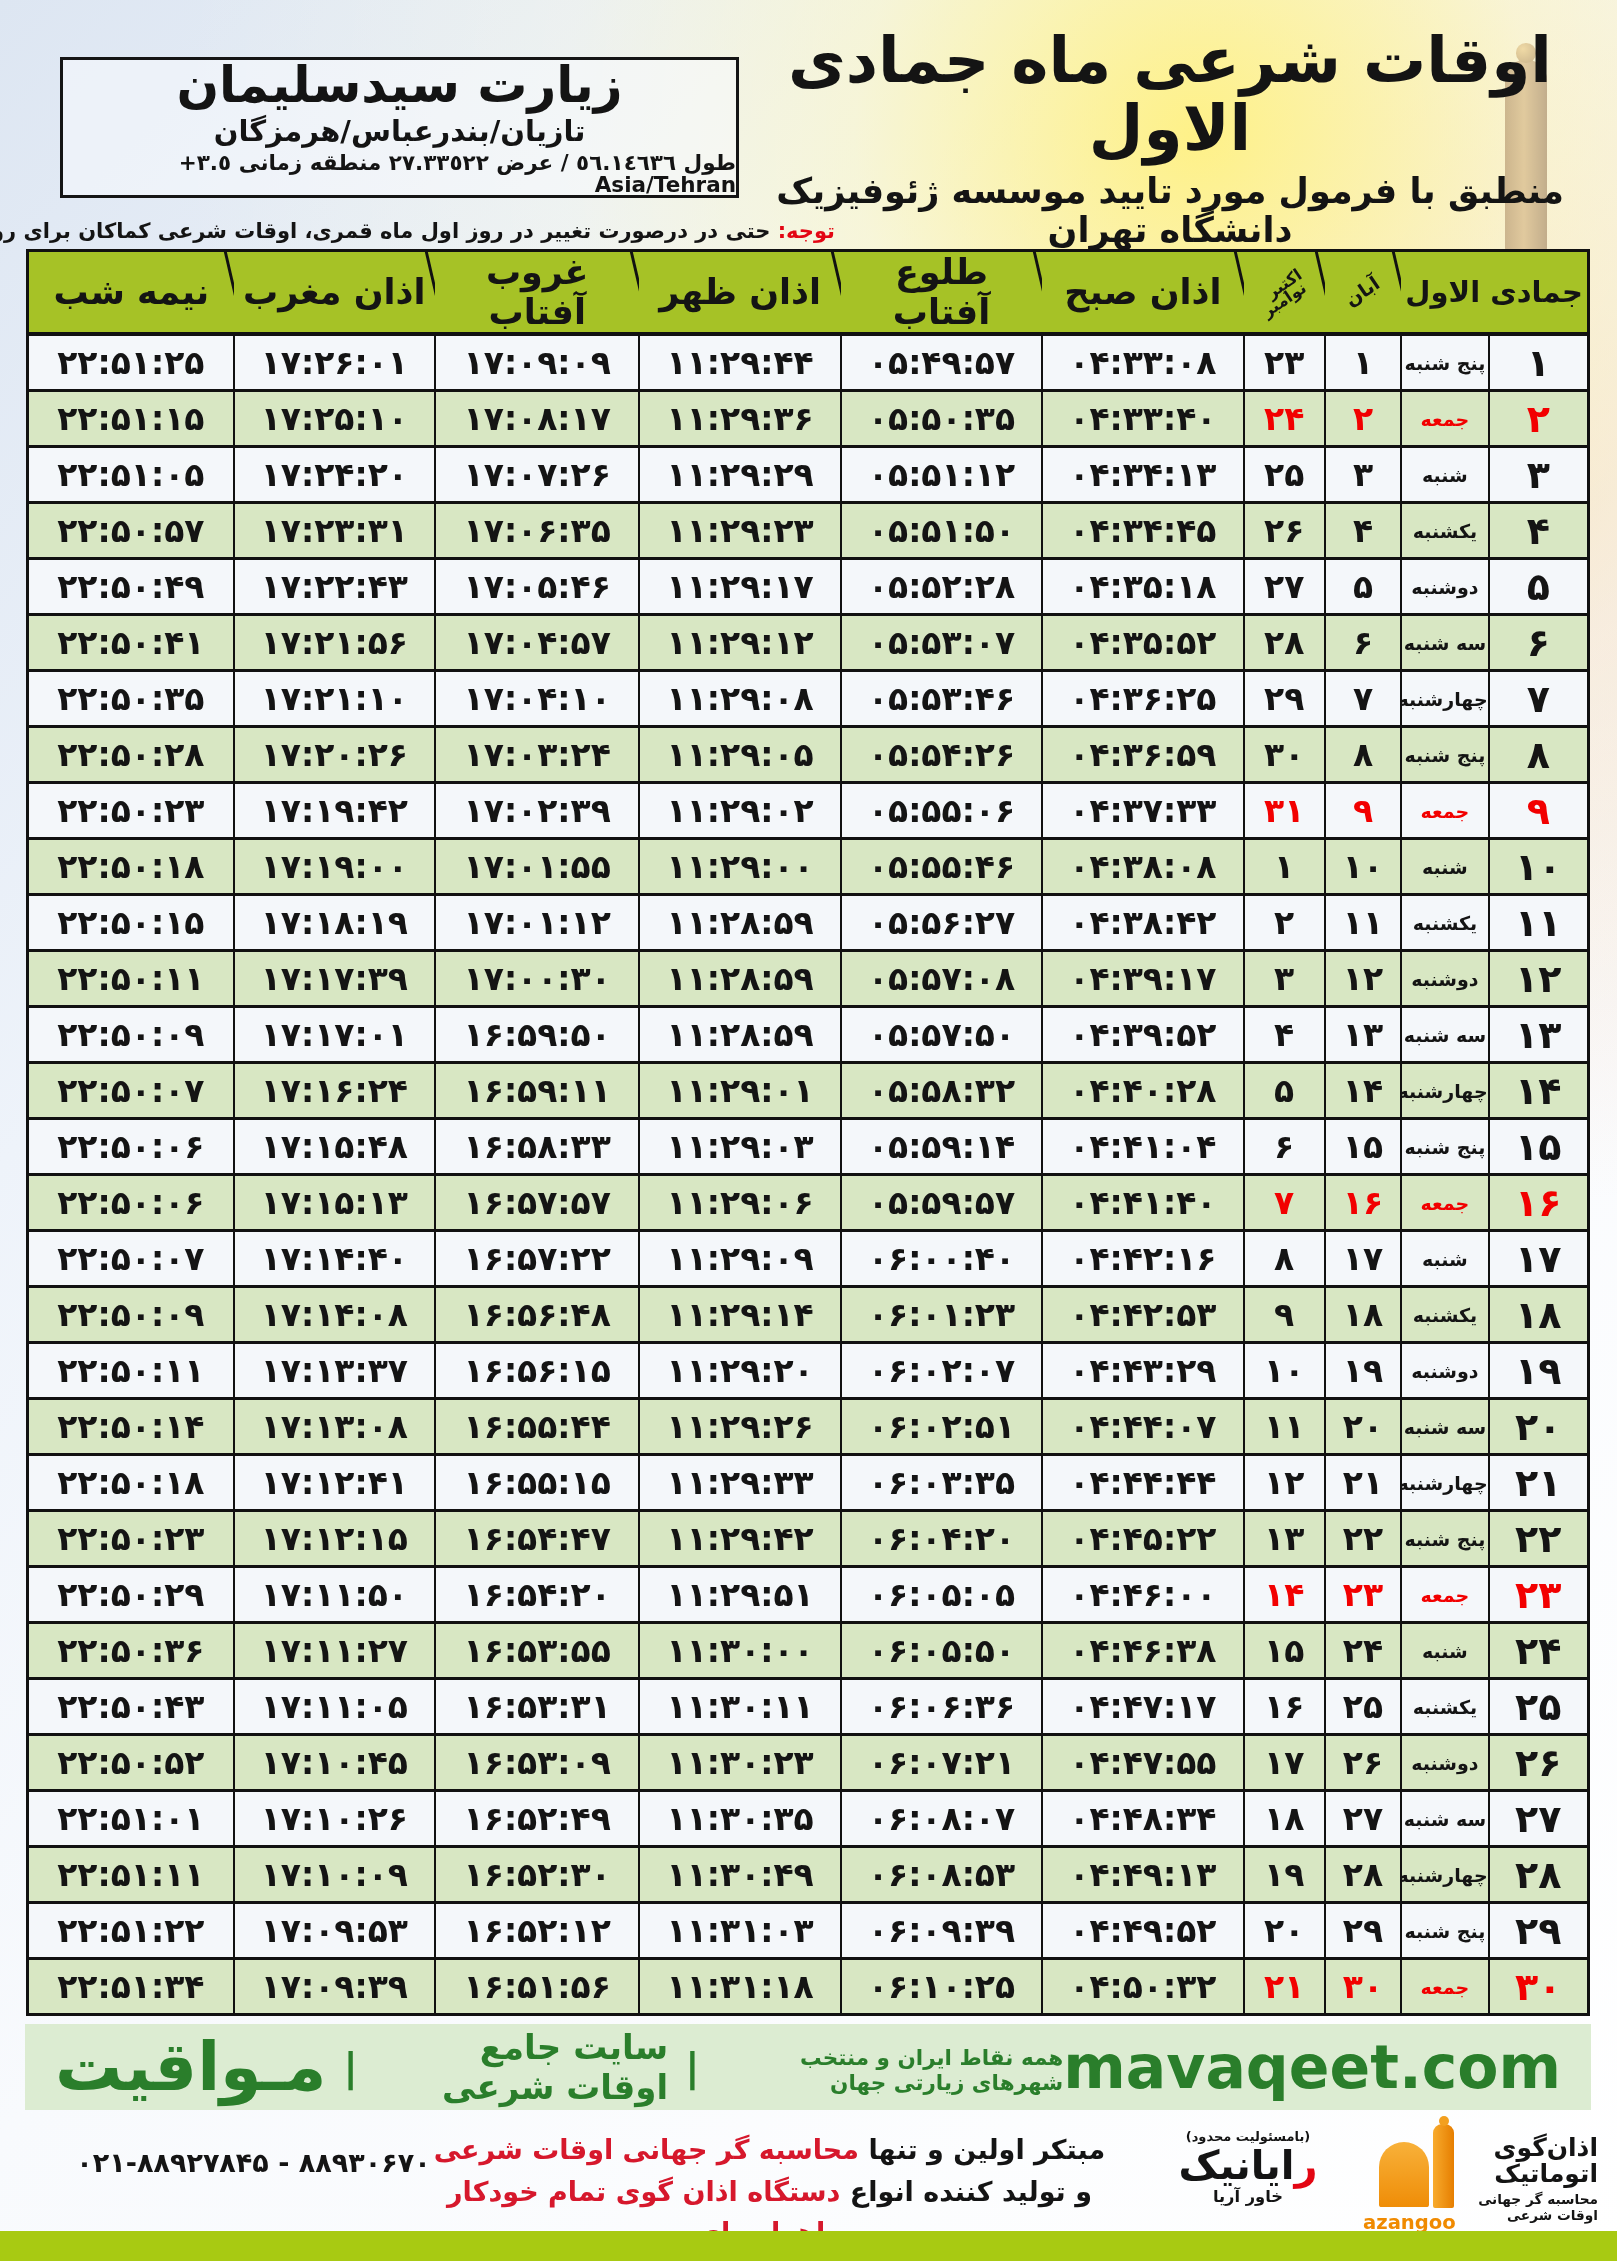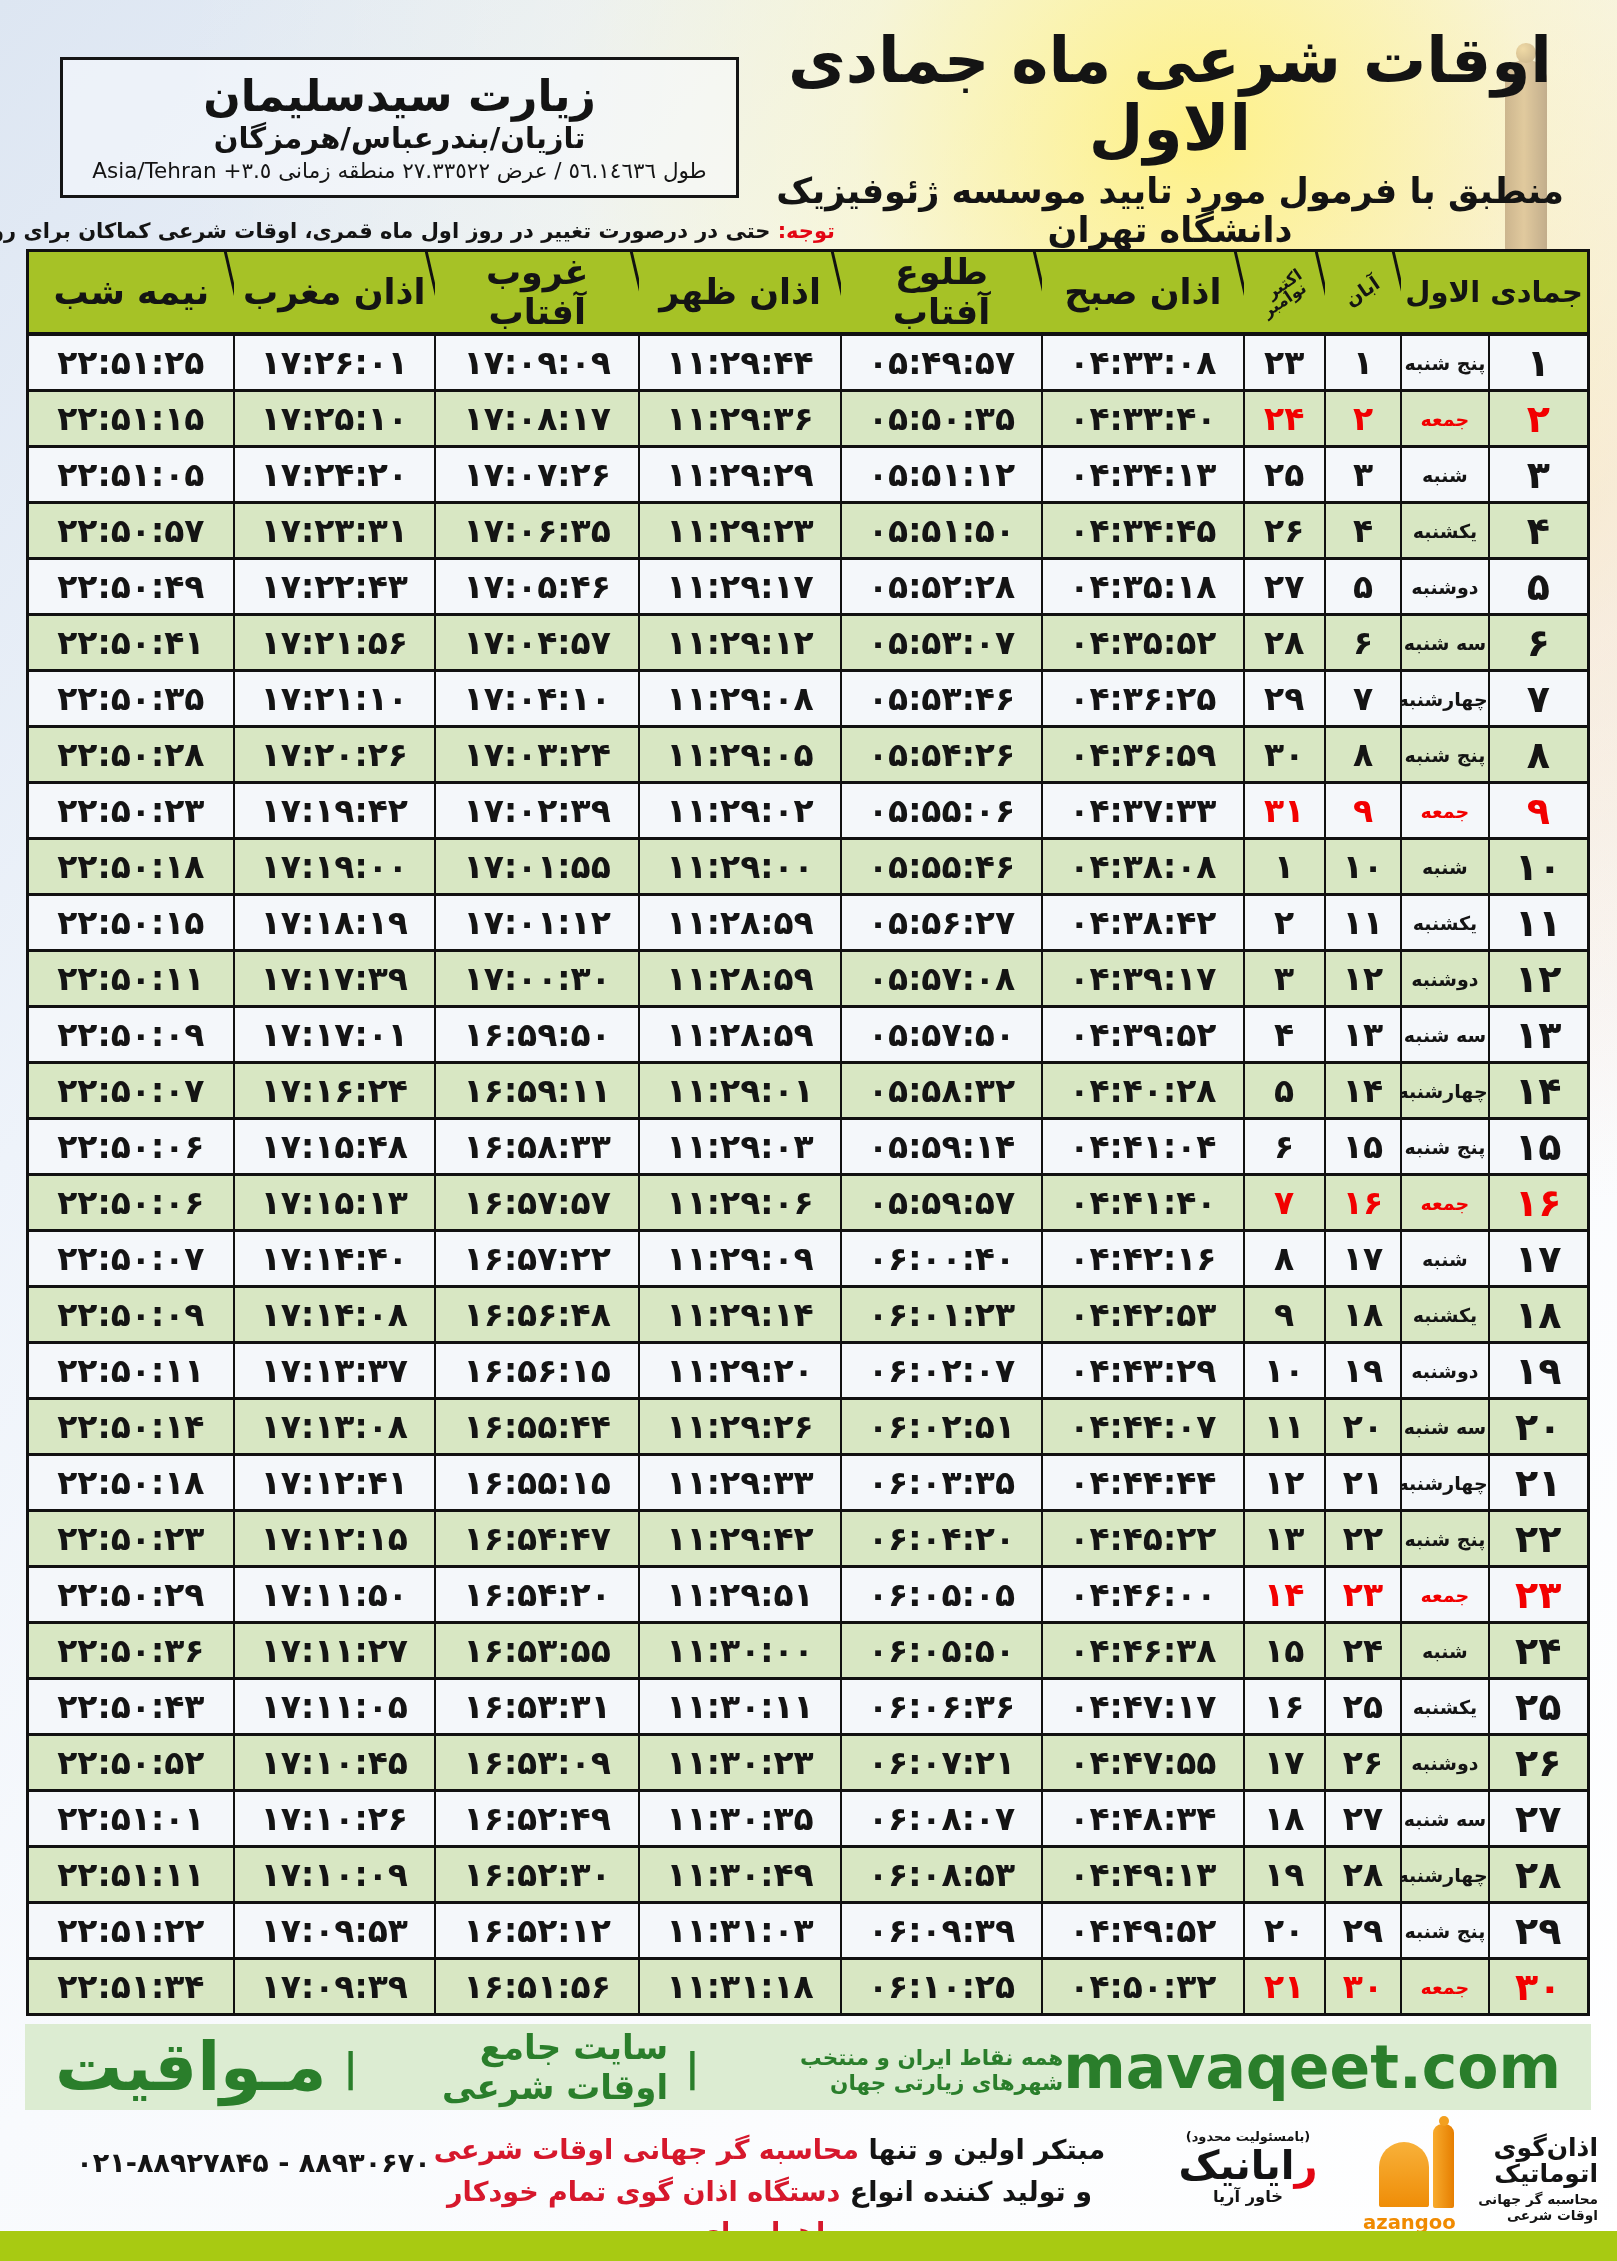--- a/index.html
+++ b/index.html
@@ -12,23 +12,23 @@
       linear-gradient(135deg,#dde6f2 0%, #eef3fa 30%, #f8fafd 55%, #ffffff 100%);
   }
   
   .minaret{position:absolute;left:1506px;top:60px;width:42px;height:192px;opacity:.5;
     background:linear-gradient(90deg,#a07a52,#caa36e 45%,#8d6b48);border-radius:19.6px 19.6px 3.9px 3.9px;}
   .minaret .ball{position:absolute;top:-17px;left:11px;width:19.6px;height:19.6px;border-radius:50%;
     background:radial-gradient(circle at 35% 30%,#e8c27a,#9a7446);}
   
   .loc-box{position:absolute;left:61px;top:57px;width:673px;height:135px;border:3.3px solid #151515;
     background:rgba(248,250,253,.55);display:flex;flex-direction:column;align-items:center;justify-content:center;gap:6.5px;}
-  .loc-title{font-size:44px;font-weight:bold;line-height:1;}
+  .loc-title{font-size:50px;font-weight:bold;line-height:1;}
   .loc-sub{font-size:29px;font-weight:bold;line-height:1;}
-  .loc-coords{font-size:21.5px;font-weight:normal;line-height:1;direction:rtl;}
+  .loc-coords{font-size:21.5px;font-weight:bold;line-height:1;direction:rtl;}
   
   .title-block{position:absolute;left:750px;top:27px;width:842px;text-align:center;}
   .main-title{font-size:63px;font-weight:bold;line-height:1.08;}
   .main-sub{font-size:35px;font-weight:bold;margin-top:9px;line-height:1.1;}
   .main-dates{font-size:32px;font-weight:bold;margin-top:9px;line-height:1.1;}
   
   .notice{position:absolute;left:27px;top:219px;width:809px;font-size:21px;font-weight:bold;
     white-space:nowrap;direction:rtl;text-align:right;}
   .notice .red{color:#e30613;}
   

